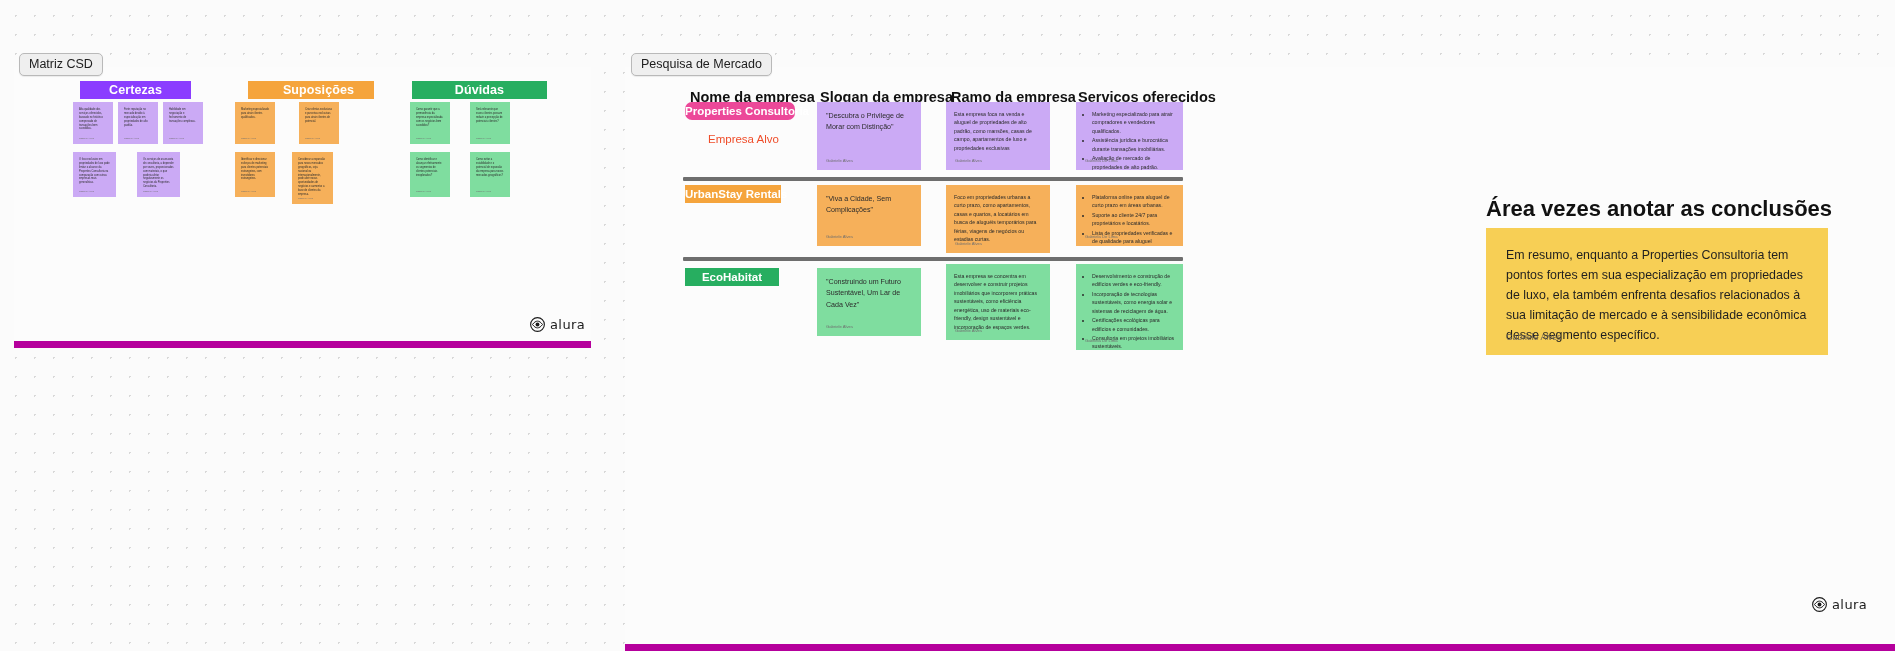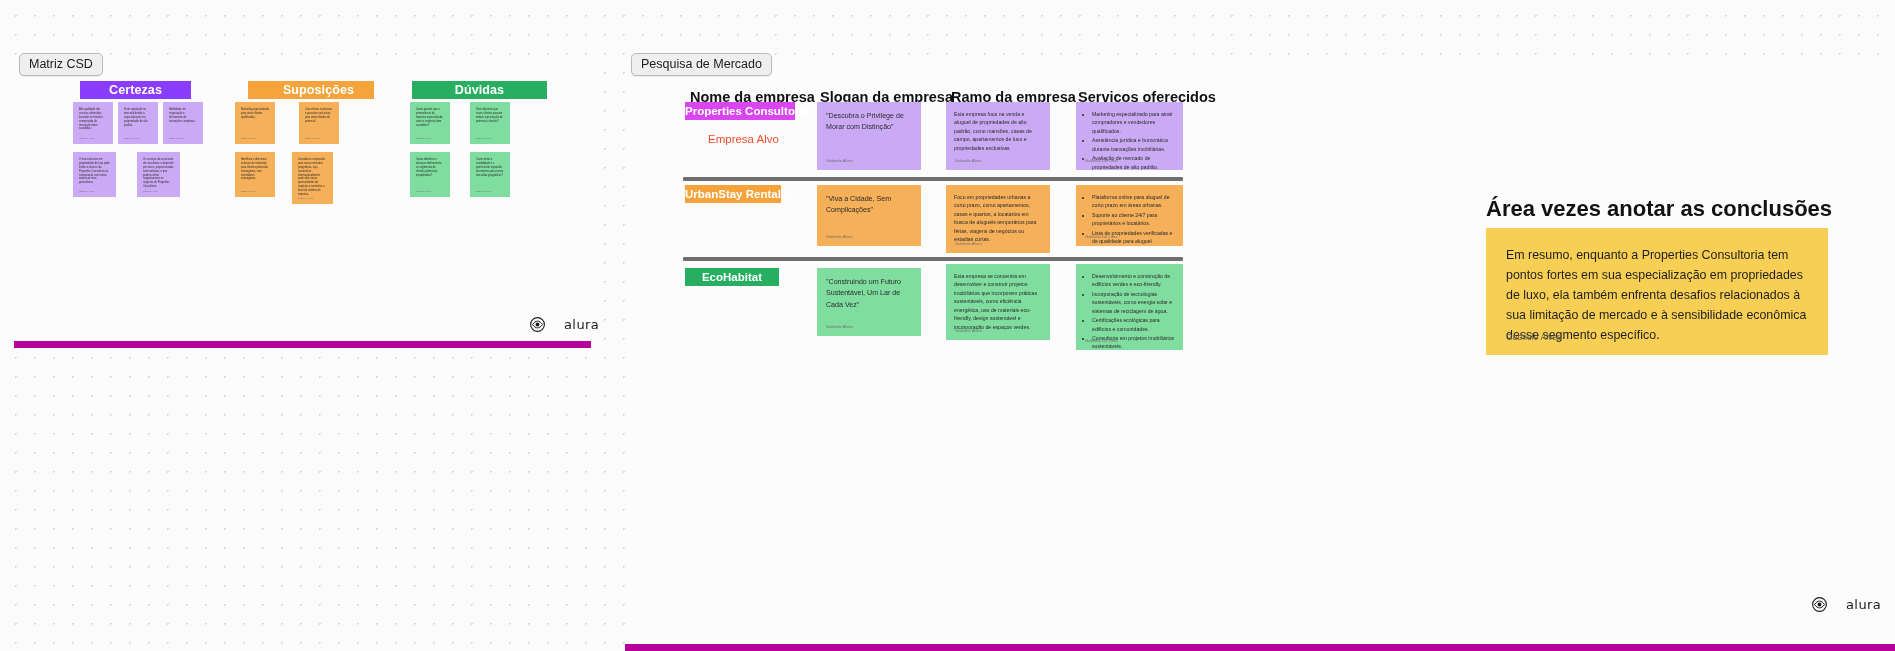--- a/index.html
+++ b/index.html
@@ -91,21 +91,21 @@
   }
 
   
   .comp-chip{
     position:absolute;
     height:18px;line-height:18px;
     text-align:center;
     color:#ffffff;font-weight:bold;font-size:11.5px;
     white-space:nowrap;
   }
-  .c-purple{background:#d946ef;}
+  .c-purple{background:#ec4899;border-radius:7px;}
   .c-orange{background:#f5a43c;}
   .c-green{background:#27ae60;}
 
   .target-label{
     position:absolute;
     font-size:11.5px;color:#ef4d2a;
     white-space:nowrap;
   }
 
   
@@ -149,21 +149,21 @@
   .concl-text{
     font-size:12.4px;line-height:1.62;color:#1f1f1f;
   }
   .concl-author{
     position:absolute;left:20px;bottom:13px;
     font-size:8.6px;color:#6b6257;
   }
 
   
   .logo{
-    position:absolute;display:flex;align-items:center;gap:19px;
+    position:absolute;display:flex;align-items:center;gap:5px;
   }
   .logo-left{left:530px;top:317px;}
   .logo-right{left:1812px;top:597px;}
   .logo-eye{display:block;}
   .logo-word{
     font-size:13px;color:#1c1c1c;letter-spacing:.4px;
     font-family:"DejaVu Sans",sans-serif;
   }
 </style>
 </head>

